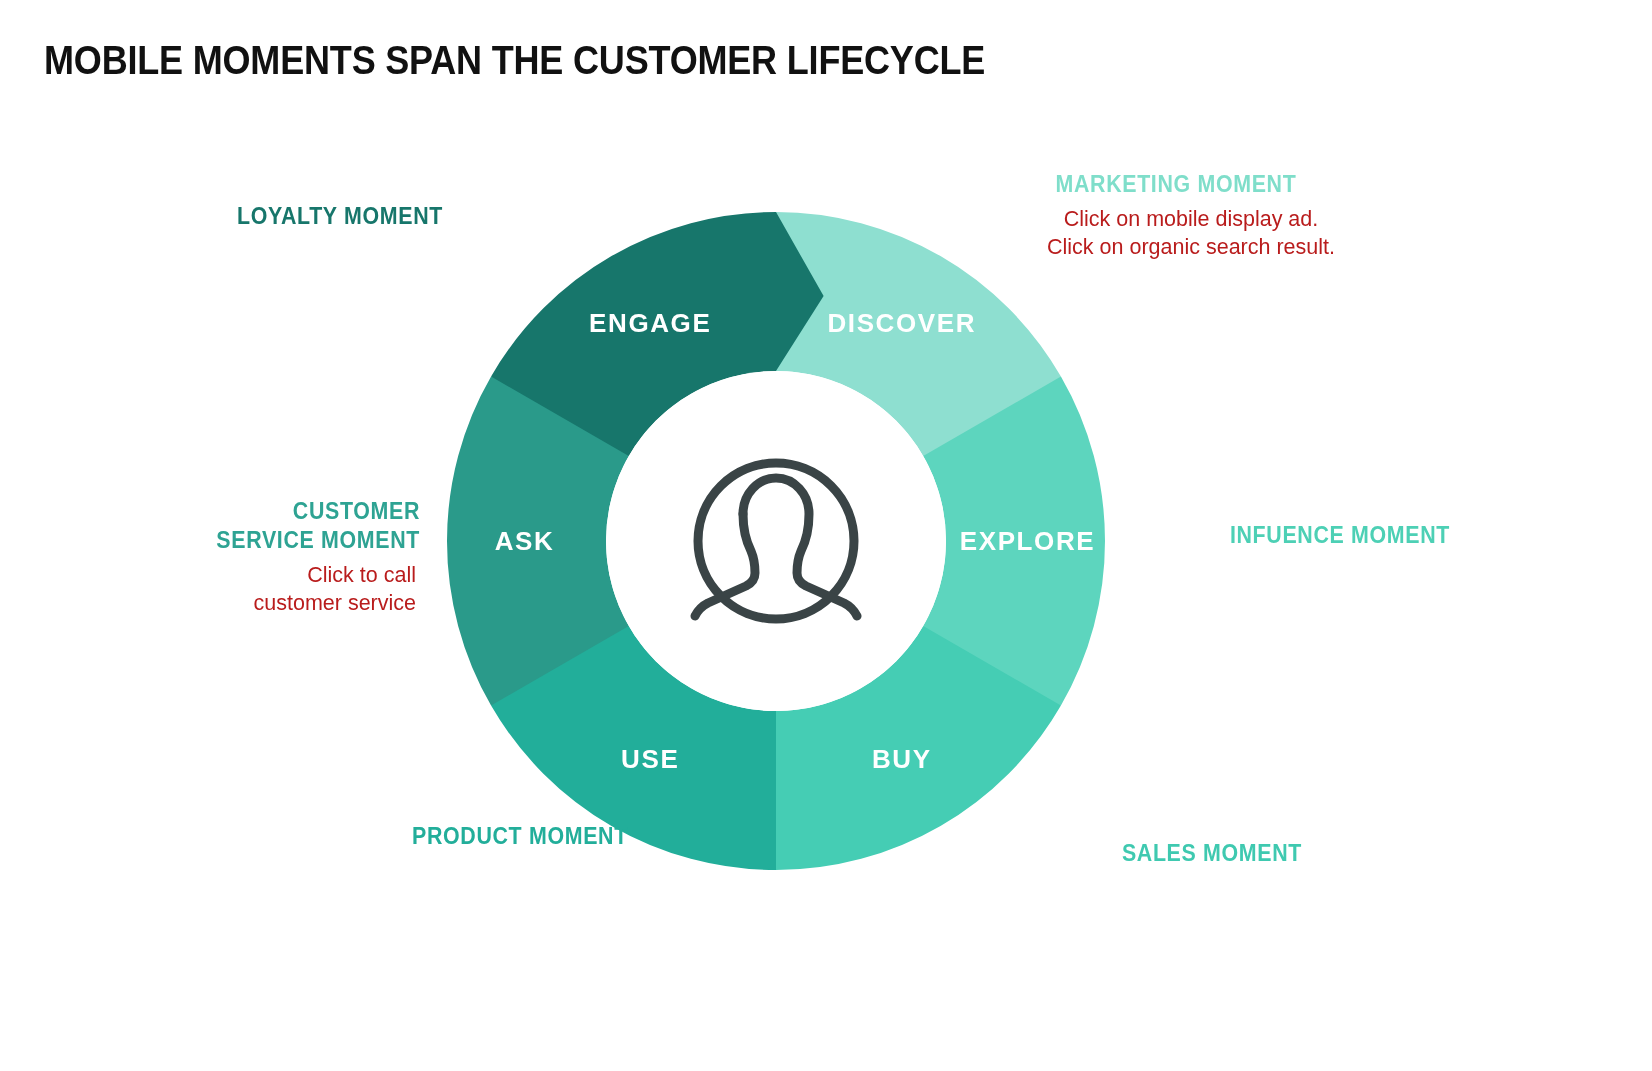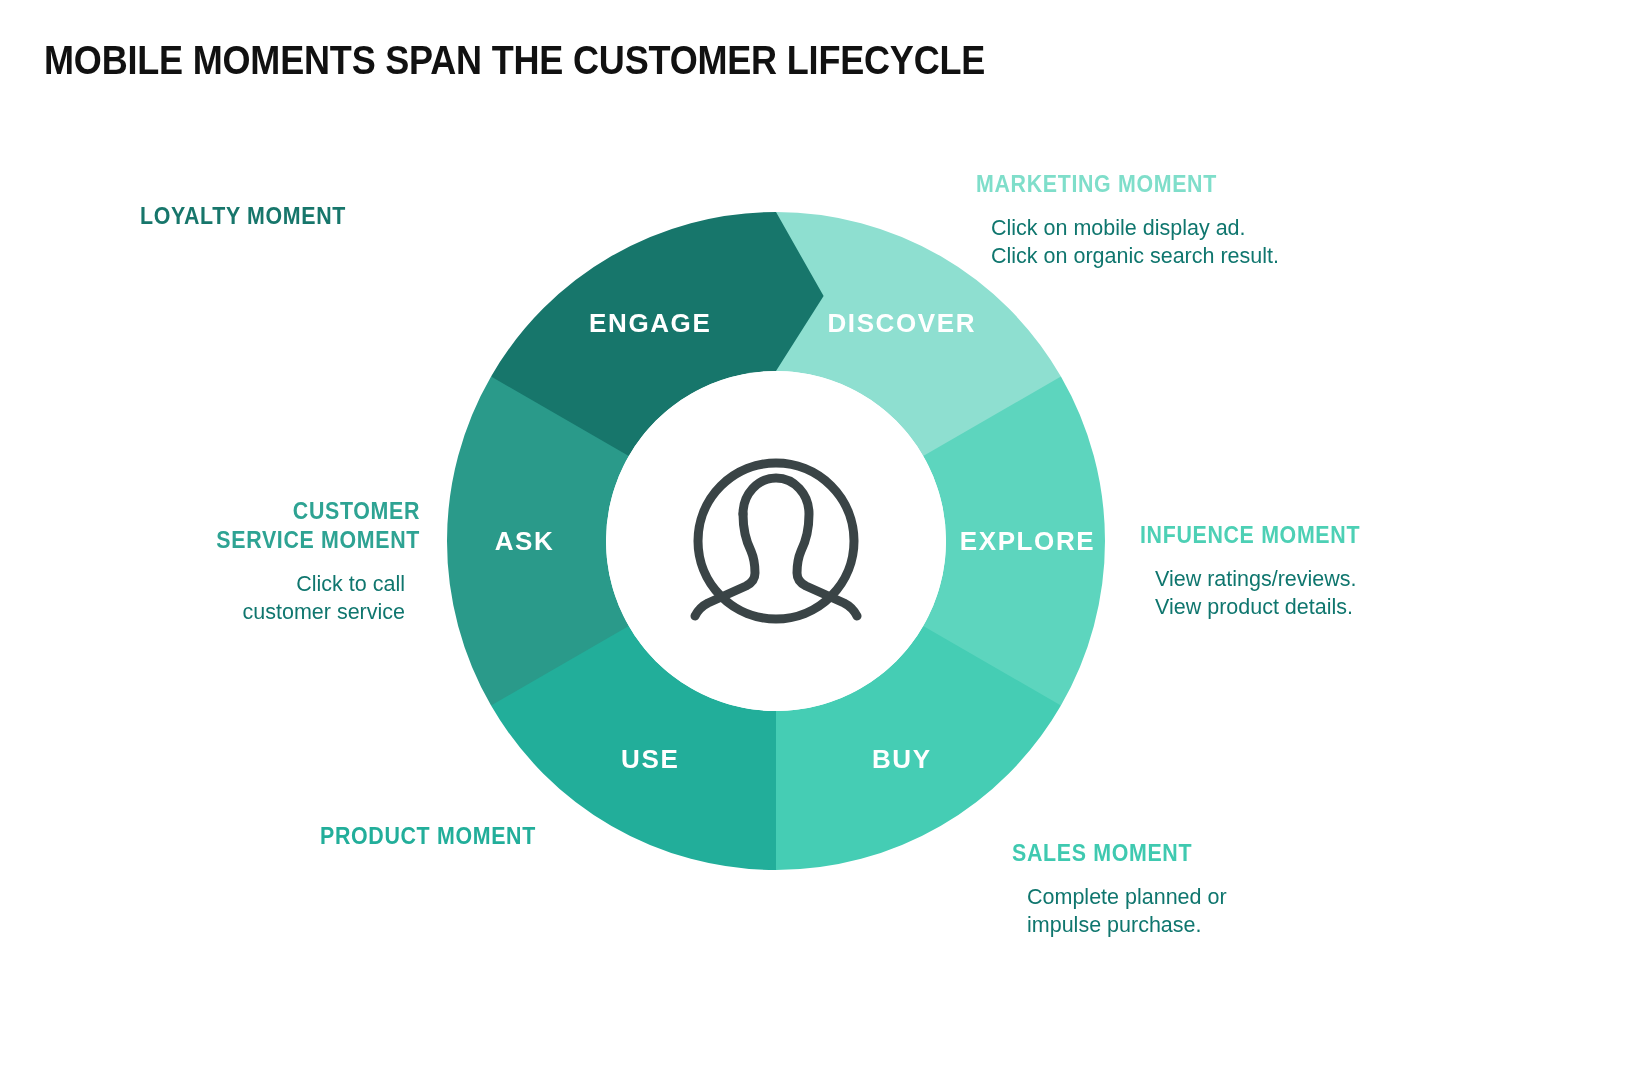--- a/index.html
+++ b/index.html
@@ -44,25 +44,25 @@
     line-height: 1.25;
     transform: scaleX(0.93);
     margin: 0 0 6px 0;
     white-space: pre-line;
   }
   .callout-body {
     font-family: "Liberation Sans", sans-serif;
     font-weight: 400;
     font-size: 21.5px;
     line-height: 1.32;
-    color: #0f766e;
+    color: #b91c1c;
     white-space: pre-line;
-    margin: 15px;
+    margin: 4px;
   }
-  .align-left  { text-align: left; }
+  .align-left  { text-align: center; }
   .align-right { text-align: right; }
   .align-left  .callout-heading { transform-origin: left top; }
   .align-right .callout-heading { transform-origin: right top; }
 
   #callout-loyalty          { left: 140px;  top: 202px; }
   #callout-marketing        { left: 976px;  top: 170px; }
   #callout-customer-service { left: -10px;  top: 497px; width: 430px; }
   #callout-influence        { left: 1140px; top: 521px; }
   #callout-product          { left: 320px;  top: 822px; }
   #callout-sales            { left: 1012px;  top: 839px; }
@@ -143,25 +143,21 @@
 
 <div class="callout align-right" id="callout-customer-service">
   <div class="callout-heading" style="color: rgb(46, 163, 147);">CUSTOMER
 SERVICE MOMENT</div>
   <div class="callout-body">Click to call
 customer service</div>
 </div>
 
 <div class="callout align-left" id="callout-influence">
   <div class="callout-heading" style="color: rgb(77, 208, 181);">INFUENCE MOMENT</div>
-  <div class="callout-body">View ratings/reviews.
-View product details.</div>
 </div>
 
 <div class="callout align-left" id="callout-product">
   <div class="callout-heading" style="color: rgb(34, 174, 154);">PRODUCT MOMENT</div>
 </div>
 
 <div class="callout align-left" id="callout-sales">
   <div class="callout-heading" style="color: rgb(63, 201, 176);">SALES MOMENT</div>
-  <div class="callout-body">Complete planned or
-impulse purchase.</div>
 </div>
 
 </body></html>

